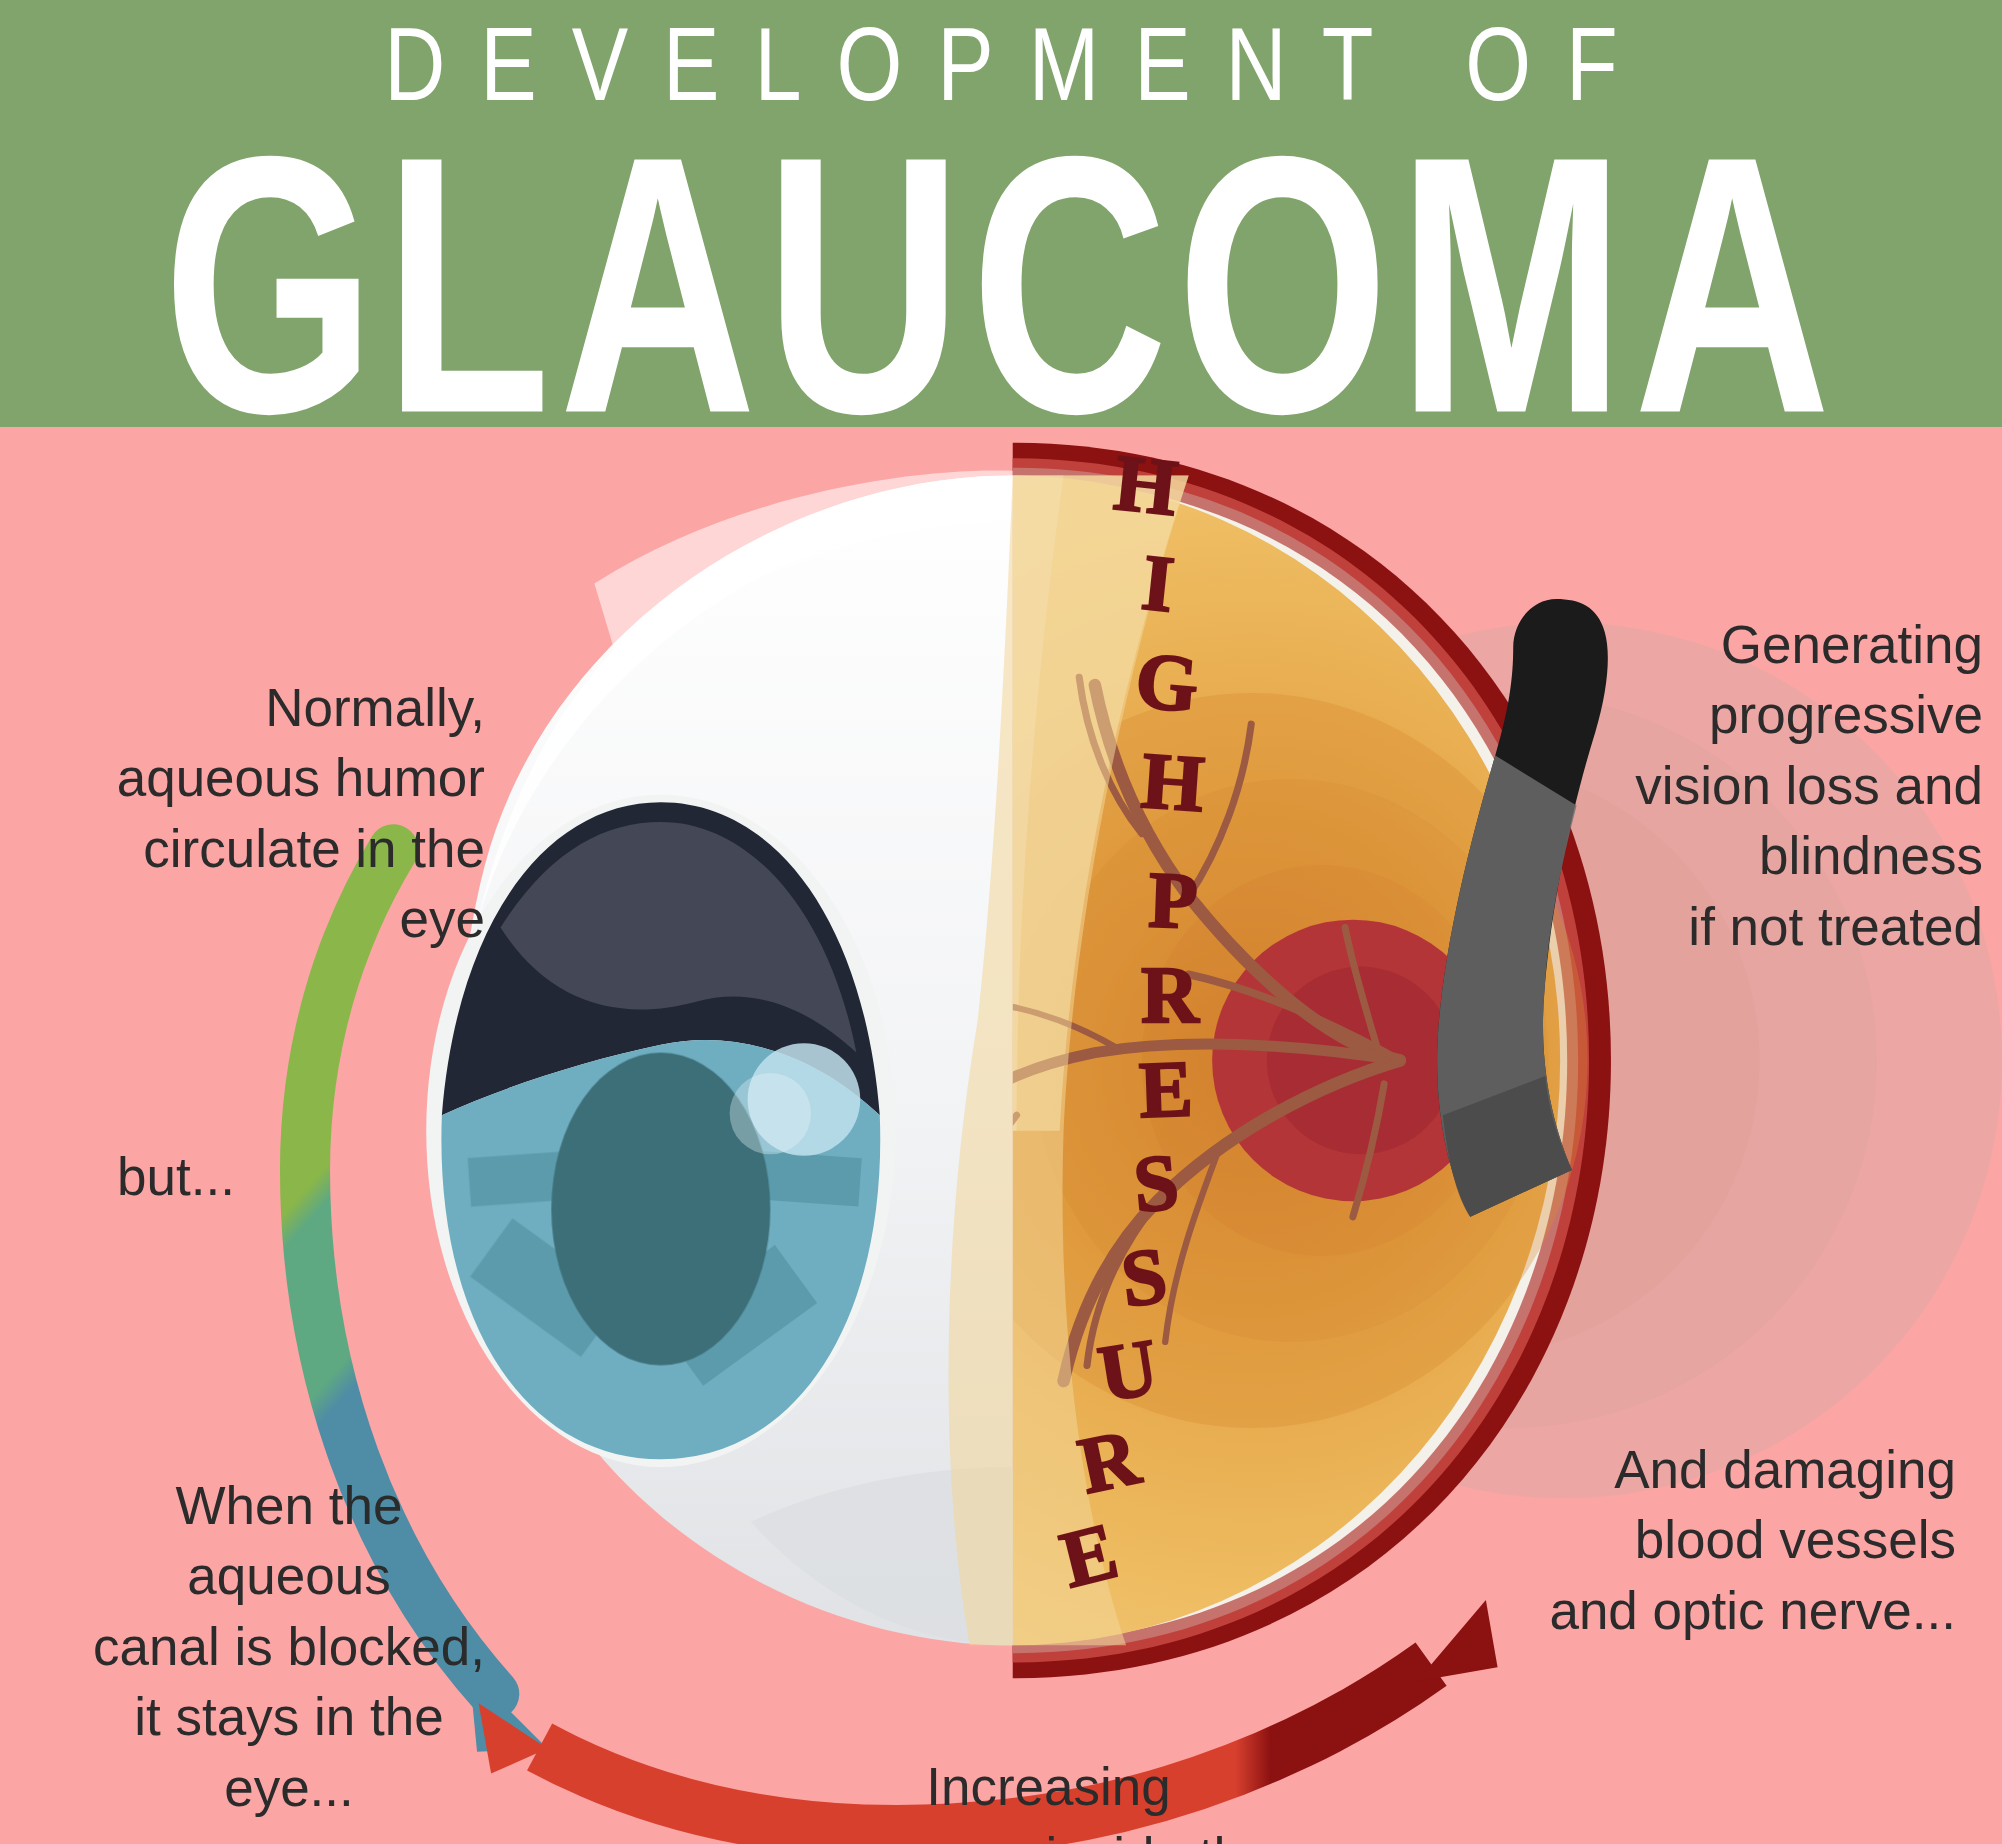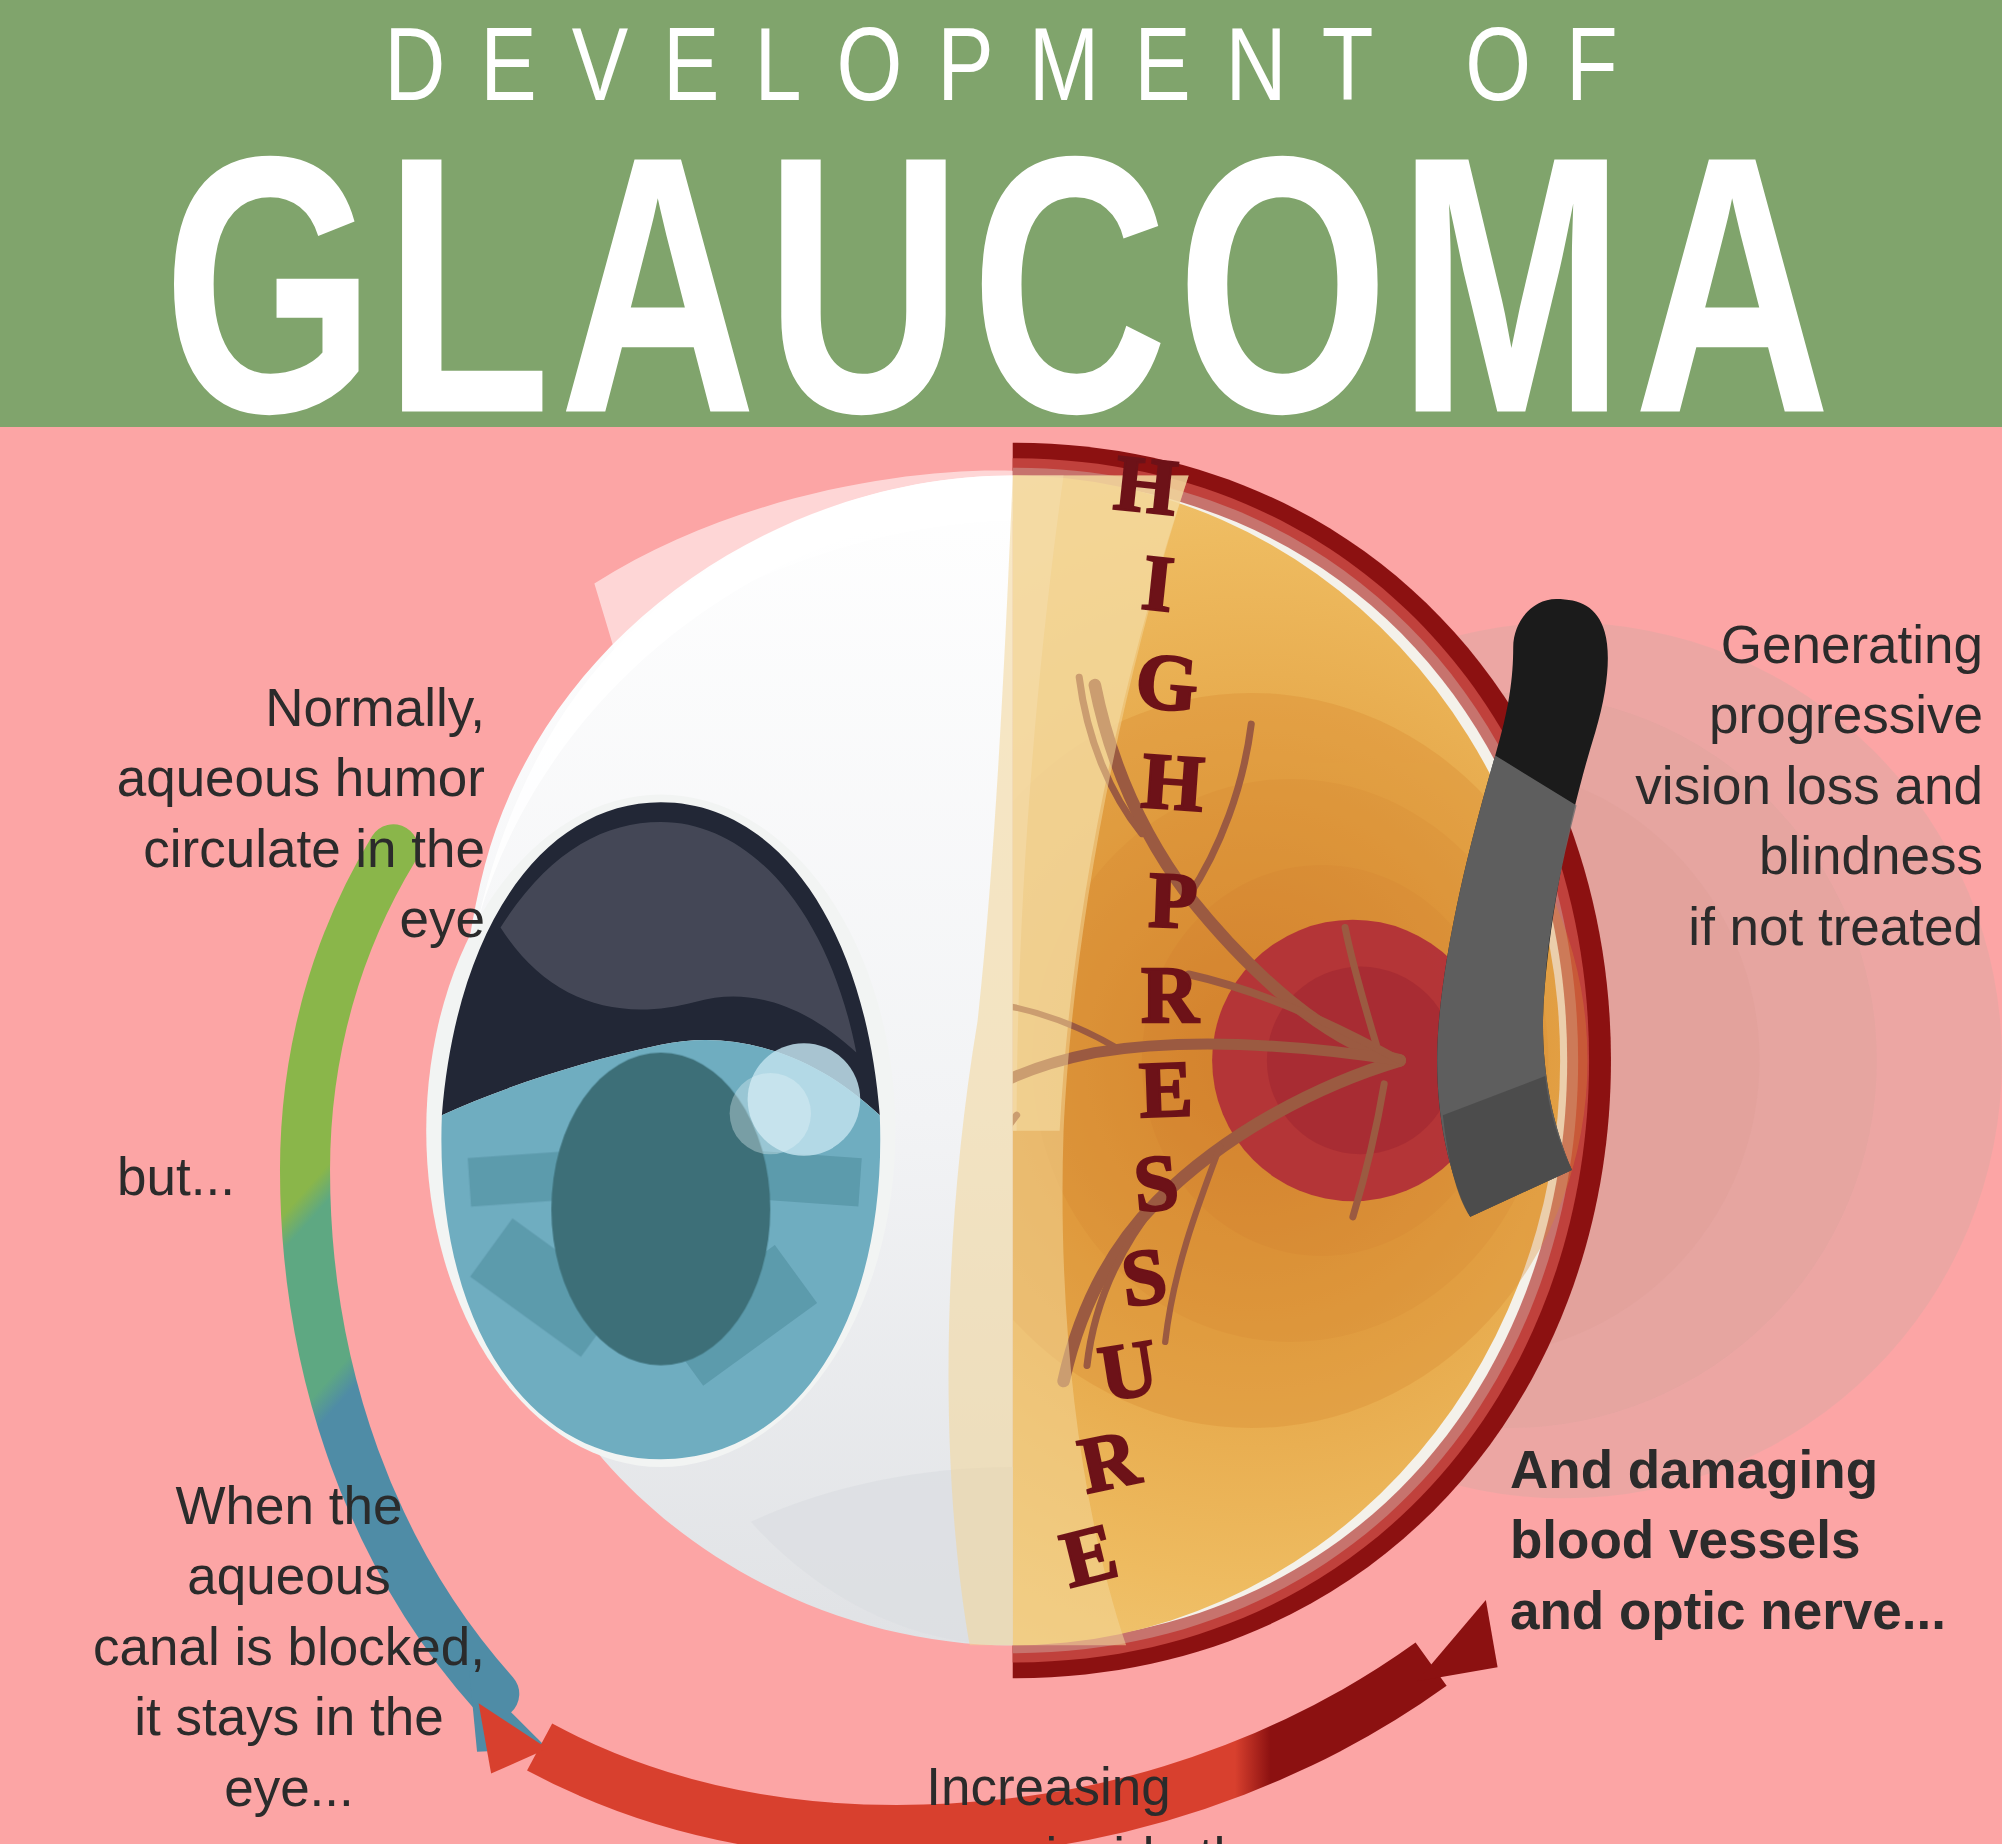--- a/index.html
+++ b/index.html
@@ -58,21 +58,21 @@
     font-weight:400;
     font-size:53px;
     line-height:1.33;
     white-space:pre-line;
   }
   #cal-normally   { left:63px;  top:673px;  width:422px; text-align:right; }
   #cal-but        { left:117px; top:1142px; width:250px; text-align:left; }
   #cal-drainage   { left:70px;  top:1471px; width:438px; text-align:center; }
   #cal-increasing { left:806px;top:1752px; width:485px; text-align:center; }
   #cal-generating { left:1490px;top:610px;  width:493px; text-align:right; }
-  #cal-damaging   { left:1510px;top:1435px; width:446px; text-align:left;font-weight:bold; }
+  #cal-damaging   { left:1510px;top:1435px; width:446px; text-align:right; }
 
   
   #hp-layer { position:absolute; left:0; top:0; width:2002px; height:1844px; pointer-events:none; }
   .hp-letter {
     position:absolute;
     color:#6d1218;
     font-family:"Liberation Serif", serif;
     font-weight:700;
     font-size:80px;
     line-height:1;

